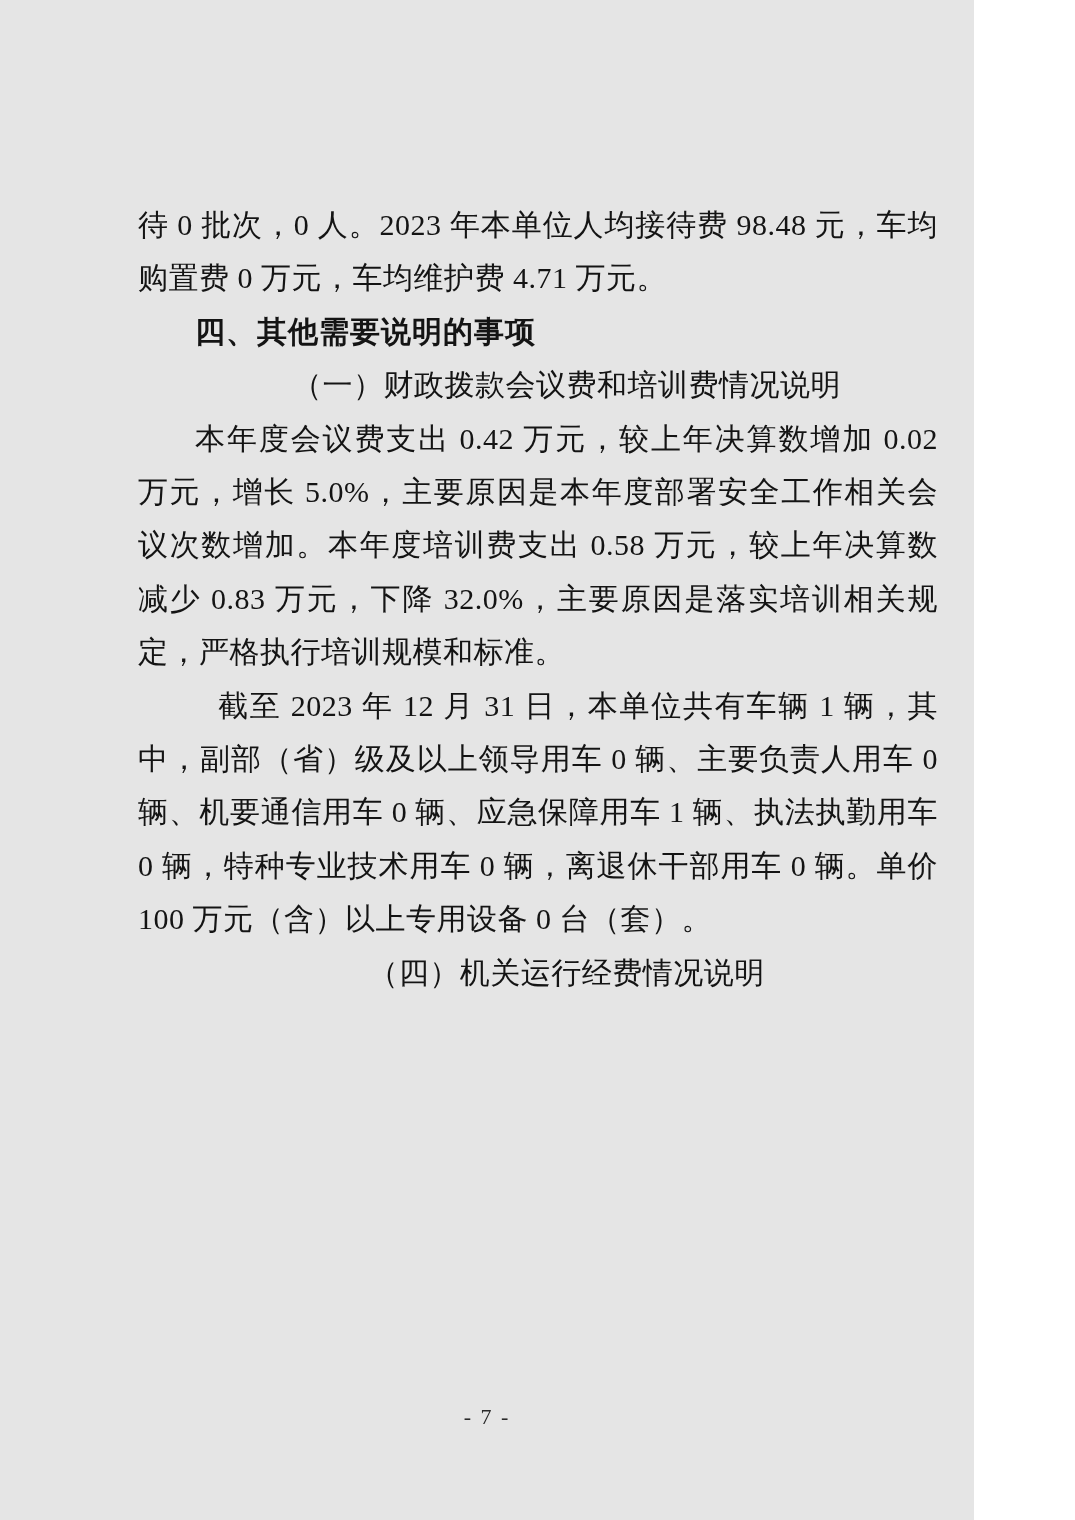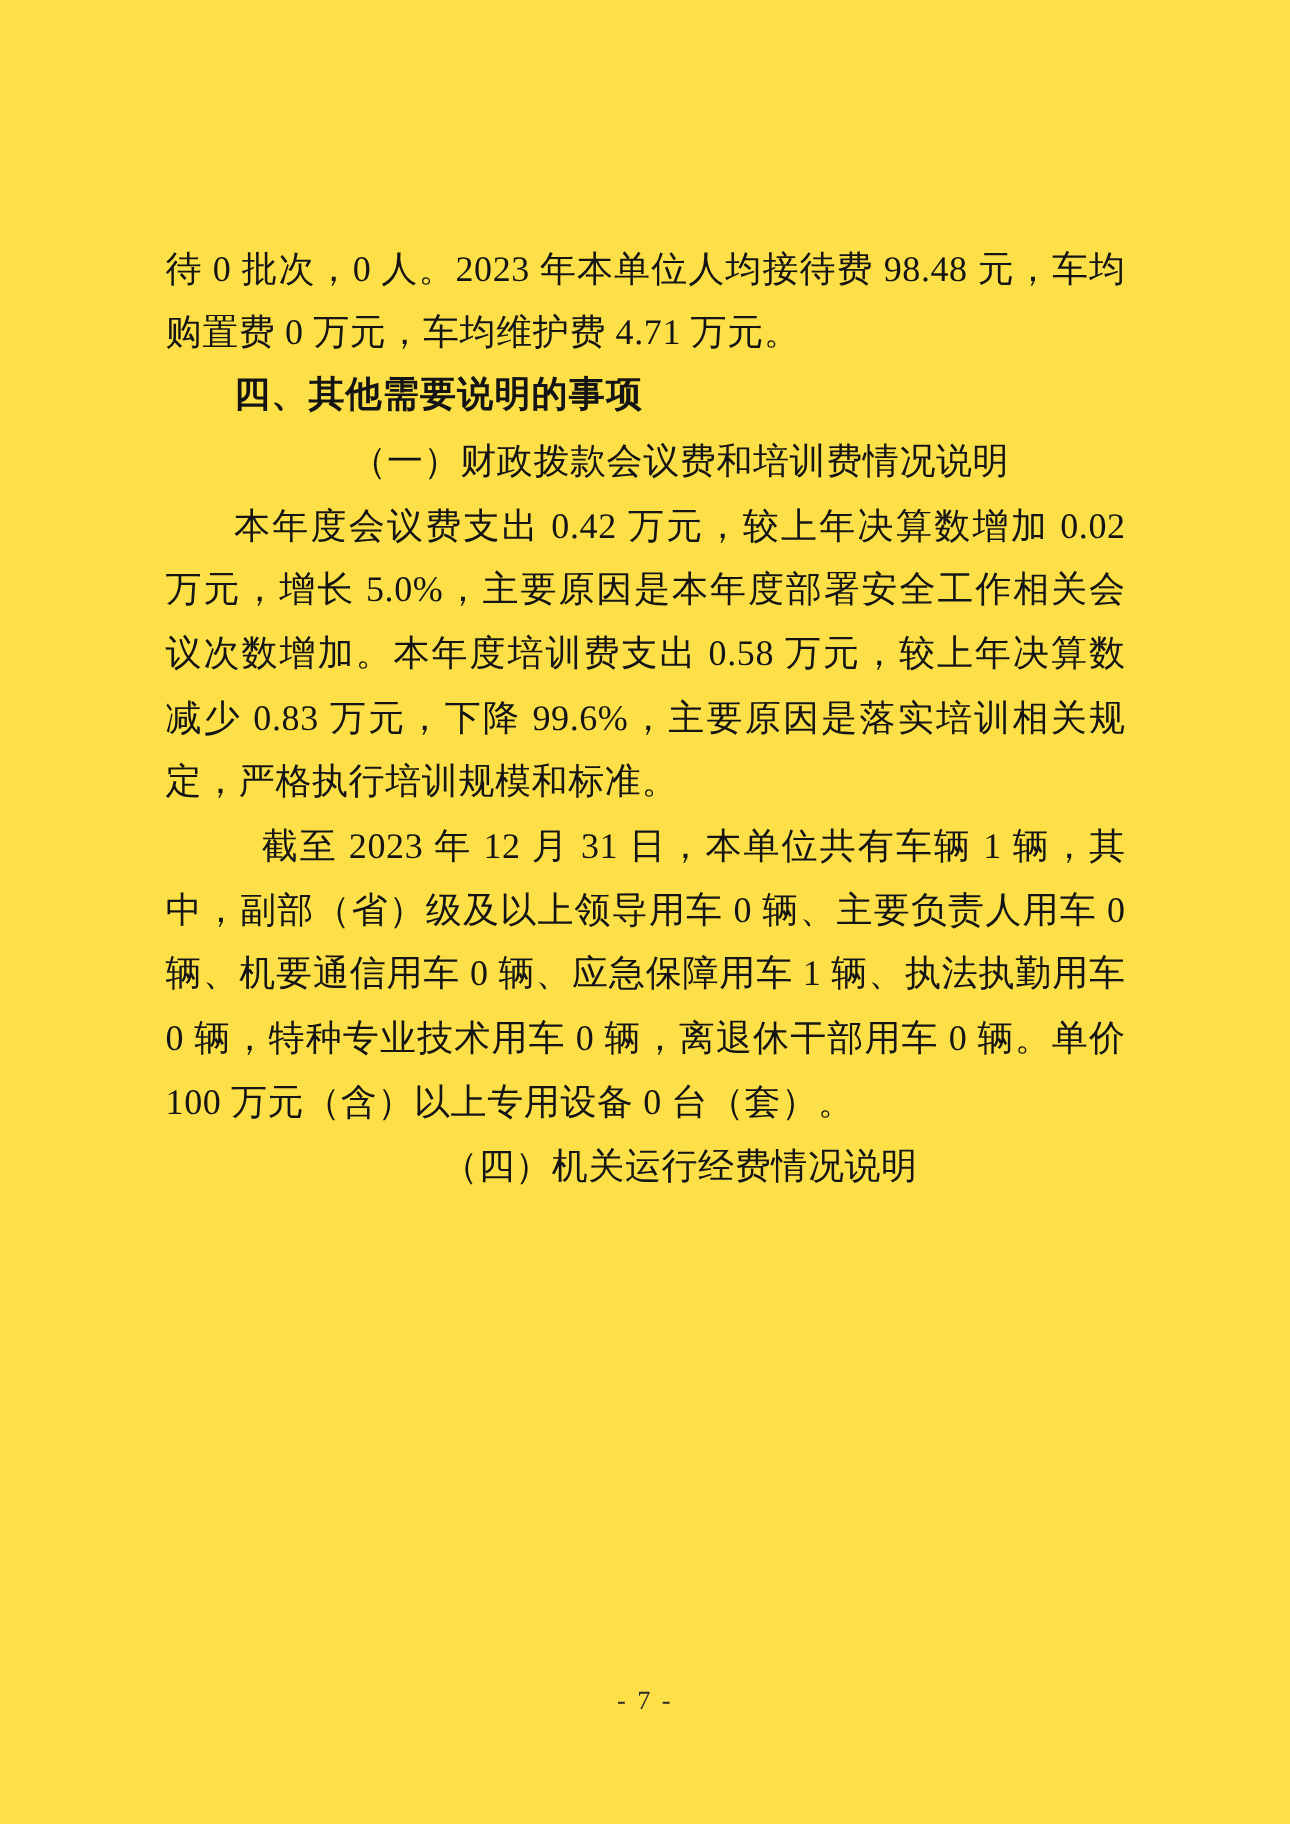--- a/index.html
+++ b/index.html
@@ -2,23 +2,23 @@
 <html><head>
 <meta charset="utf-8">
 <style>
   html, body {
     margin: 0;
     padding: 0;
     background: #ffffff;
   }
   .page {
     position: relative;
-    width: 1075px;
+    width: 974px;
     height: 1520px;
-    background: #fde047;
+    background: #e5e5e5;
     overflow: hidden;
     font-family: "Liberation Serif", "DejaVu Serif", serif;
     color: #141414;
   }
   .doc {
     position: absolute;
     left: 138px;
     top: 198px;
     width: 800px;
     font-size: 30px;
@@ -32,21 +32,21 @@
     padding: 0;
     text-indent: 57px;
   }
   .doc p.noindent {
     text-indent: 0;
   }
   .doc p.wide-indent {
     text-indent: 80px;
   }
   .doc p.h1 {
-    font-family: Liberation Mono, monospace;
+    font-family: Liberation Serif, serif;
     font-weight: bold;
     text-align: left;
     letter-spacing: 1px;
   }
   .doc p.h2 {
     text-align: center;
   }
   .footer {
     position: absolute;
     left: 0;
@@ -63,21 +63,21 @@
 
 <div class="page">
 
   <div class="doc">
     <p class="body noindent">待 0 批次，0 人。2023 年本单位人均接待费 98.48 元，车均购置费 0 万元，车均维护费 4.71 万元。</p>
 
     <p class="h1">四、其他需要说明的事项</p>
 
     <p class="h2">（一）财政拨款会议费和培训费情况说明</p>
 
-    <p class="body">本年度会议费支出 0.42 万元，较上年决算数增加 0.02 万元，增长 5.0%，主要原因是本年度部署安全工作相关会议次数增加。本年度培训费支出 0.58 万元，较上年决算数减少 0.83 万元，下降 99.6%，主要原因是落实培训相关规定，严格执行培训规模和标准。</p>
+    <p class="body">本年度会议费支出 0.42 万元，较上年决算数增加 0.02 万元，增长 5.0%，主要原因是本年度部署安全工作相关会议次数增加。本年度培训费支出 0.58 万元，较上年决算数减少 0.83 万元，下降 32.0%，主要原因是落实培训相关规定，严格执行培训规模和标准。</p>
 
 
 
 
     <p class="body wide-indent">截至 2023 年 12 月 31 日，本单位共有车辆 1 辆，其中，副部（省）级及以上领导用车 0 辆、主要负责人用车 0 辆、机要通信用车 0 辆、应急保障用车 1 辆、执法执勤用车 0 辆，特种专业技术用车 0 辆，离退休干部用车 0 辆。单价 100 万元（含）以上专用设备 0 台（套）。</p>
 
     <p class="h2">（四）机关运行经费情况说明</p>
   </div>
 
   <div class="footer">- 7 -</div>

